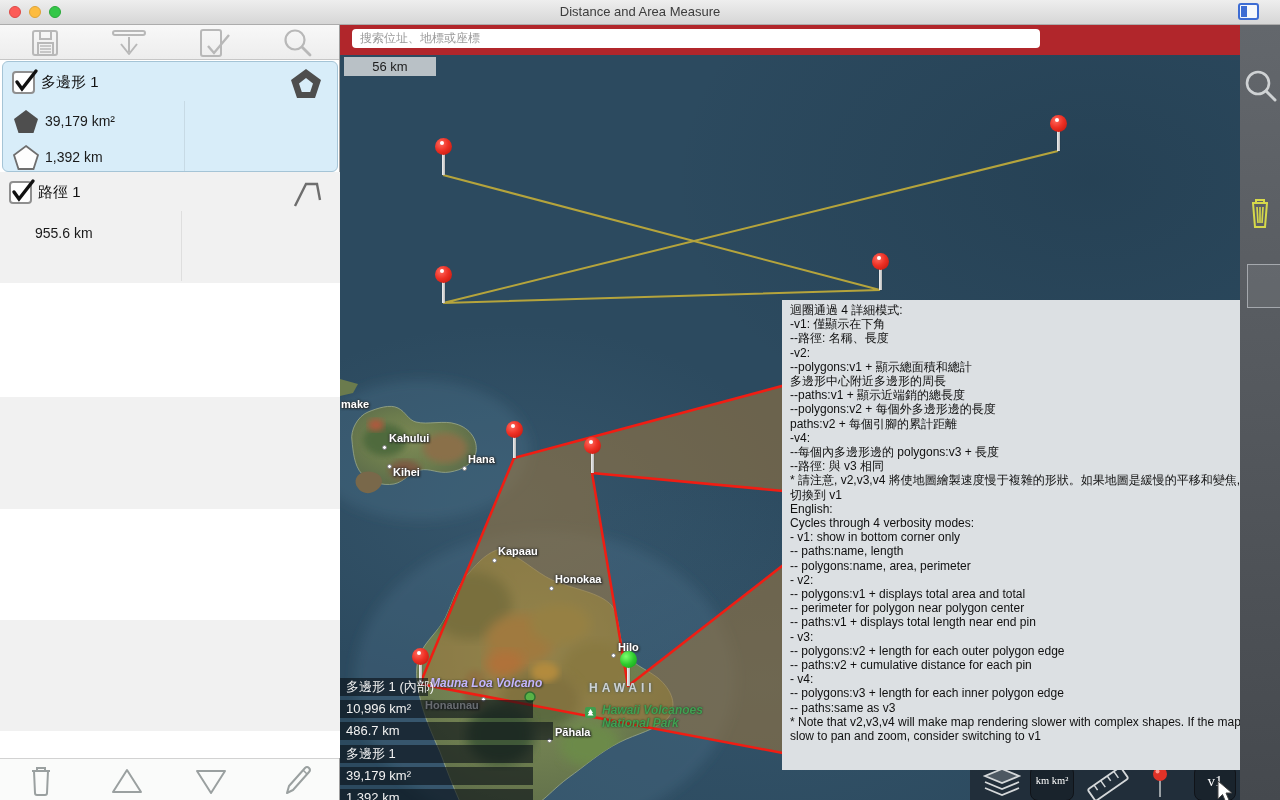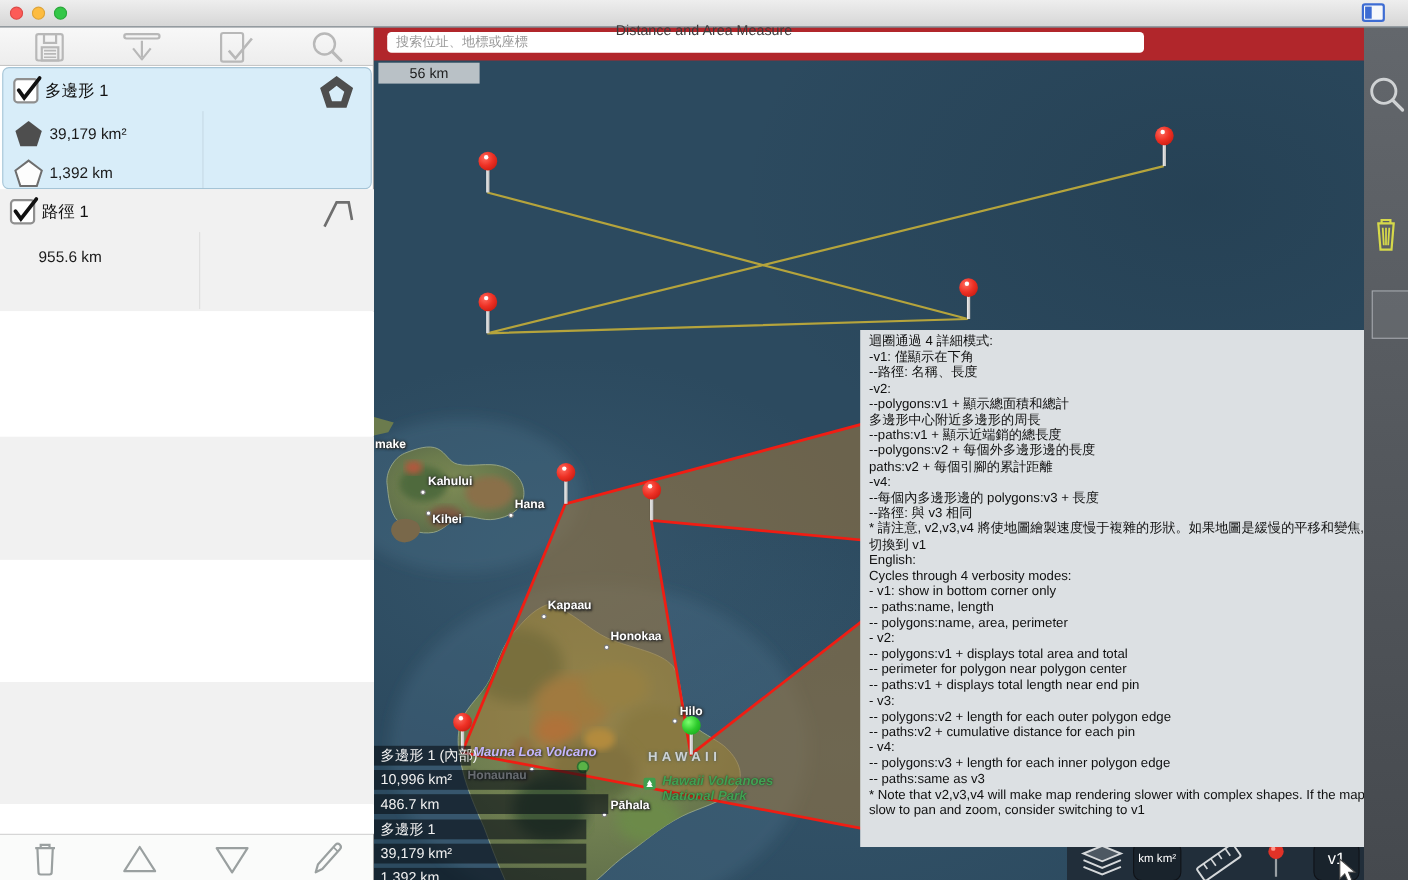--- a/index.html
+++ b/index.html
@@ -7,21 +7,21 @@
               font-family:"Liberation Sans", sans-serif; }
   #stage { position:relative; width:1280px; height:800px; overflow:hidden; background:#2c4a5f; }
 
   
   .titlebar { position:absolute; left:0; top:0; width:1280px; height:25px;
     background:linear-gradient(#eeeeee,#d6d6d6); border-bottom:1px solid #acacac; z-index:60; }
   .tl { position:absolute; top:6px; width:12px; height:12px; border-radius:50%; }
   .tl.red    { left:9px;  background:#fc5b57; border:1px solid #dd4946; }
   .tl.yellow { left:29px; background:#fdbc40; border:1px solid #dea438; }
   .tl.green  { left:49px; background:#34c748; border:1px solid #2aa83a; }
-  .win-title { position:absolute; left:0; right:0; top:20px; text-align:center;
+  .win-title { position:absolute; left:0; right:0; top:4px; text-align:center;
     font-size:13px; color:#3c3c3c; }
   .sidebar-toggle { position:absolute; right:21px; top:3px; width:21px; height:17px;
     border:2px solid #3d6cd3; border-radius:3px; background:#f6f8fb; }
   .sidebar-toggle .bar { position:absolute; left:1px; top:1px; width:6px; height:11px; background:#3d6cd3; }
 
   
   .sidebar { position:absolute; left:0; top:25px; width:340px; height:775px;
     background:#fff; border-right:1px solid #9f9f9f; z-index:50; }
   .side-toolbar { position:absolute; left:0; top:0; width:100%; height:35px;
     background:linear-gradient(#f8f8f8,#ededed); border-bottom:1px solid #c6c6c6; }
@@ -64,21 +64,21 @@
   .tooltip .tline { font-size:12px; line-height:14.2px; color:#101010; padding-right:4px; }
 
   
   .ovl-row { position:absolute; left:340px; height:18px; background:rgba(10,16,22,0.62);
     color:#f2f2f2; font-size:13px; line-height:18px; padding-left:6px; z-index:41; white-space:nowrap; }
 
   
   .bbar { position:absolute; left:970px; top:768px; width:310px; height:32px;
     background:rgba(30,40,50,0.82); z-index:51; }
   .bbtn { position:absolute; top:-3px; height:36px; border:1.5px solid #101318;
-    border-radius:8px; background:rgba(16,22,28,0.45); color:#fff; text-align:center; }
+    border-radius:8px; background:rgba(16,22,28,0.45); color:#fff; text-align:center;font-family:Liberation Serif, serif; }
   .bbtn.units { left:60px; width:44px; font-size:10.5px; line-height:30px; }
   .bbtn.verbosity { left:224px; width:42px; font-size:15px; line-height:30px; }
 
   
   .mlabel { position:absolute; z-index:30; white-space:nowrap; }
   .lbl-town { font-size:11px; font-weight:bold; color:#fff;
     text-shadow:0 0 2px #333,0 0 3px #333,1px 1px 2px #222; }
   .lbl-region { font-size:12px; font-weight:bold; color:#ccd2d5; letter-spacing:4px;
     text-shadow:0 0 3px #41565f;padding-left:32px; }
   .lbl-poi-yellow { font-size:12px; font-weight:bold; font-style:italic; color:#c4b5fd;

